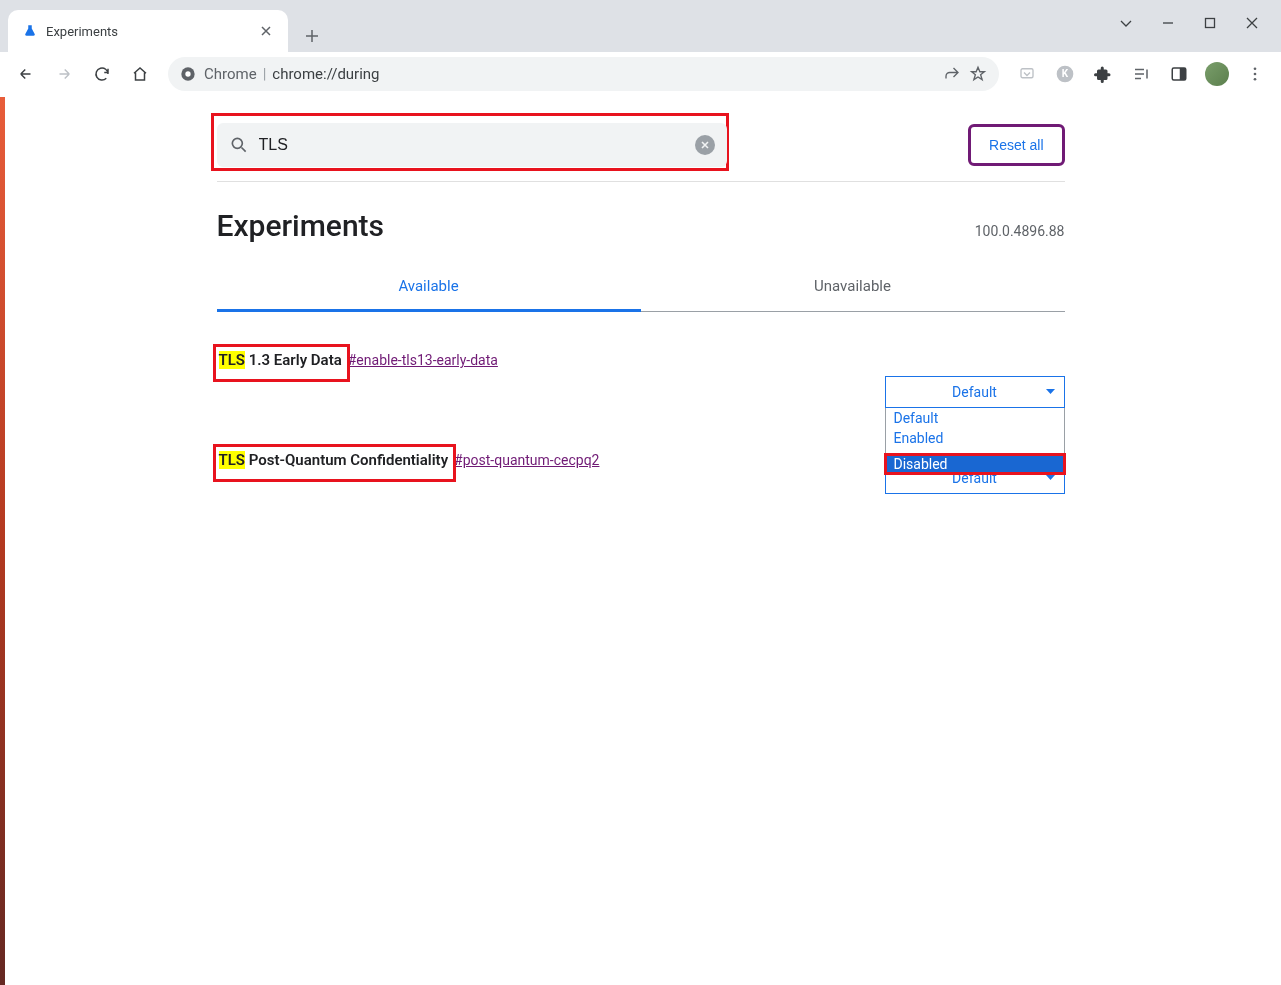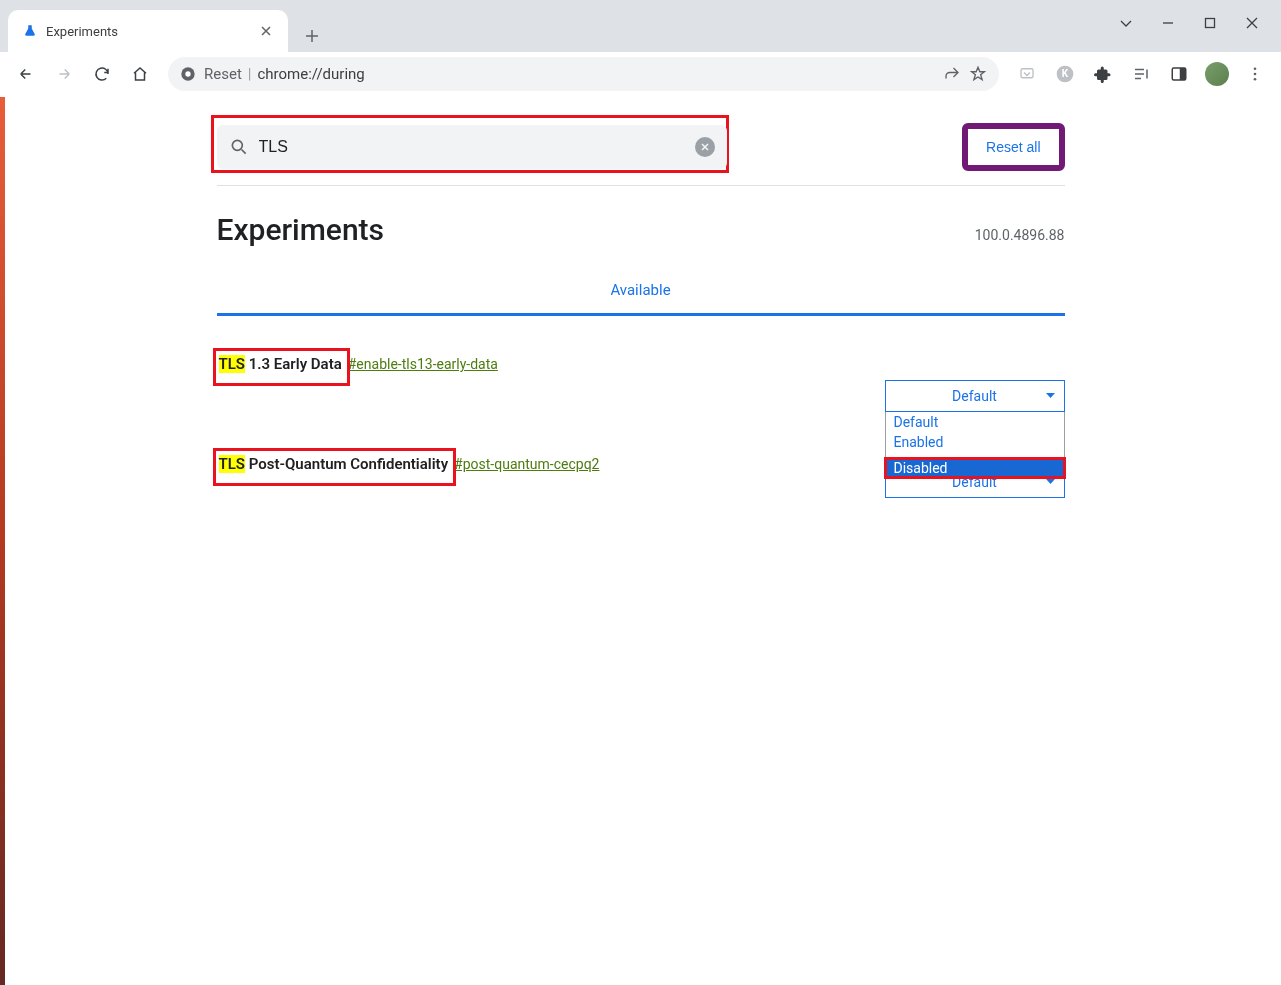--- a/index.html
+++ b/index.html
@@ -33,38 +33,38 @@
     .page { max-width: 848px; margin: 0 auto; padding-top: 12px; position:relative;}
 
     .flags-header { display: flex; align-items: center; justify-content: space-between; padding: 14px 0 14px 0; border-bottom: 1px solid #e0e0e0;}
     .search-region { position: relative; padding: 0; }
     .search-box { width: 510px; height: 44px; background: #f1f3f4; border-radius: 6px; display: flex; align-items: center; padding: 0 12px; gap: 10px; position:relative; }
     .search-icon { color: #5f6368; }
     .search-input { border: none; background: transparent; outline: none; font-size: 16px; color: #202124; flex: 1; }
     .clear-icon { color: #9aa0a6; cursor: pointer; width:20px; height:20px; border-radius:50%; background:#9aa0a6; display:flex; align-items:center; justify-content:center;}
     .clear-icon svg { stroke:#f1f3f4; }
     .red-outline { position: absolute; border: 3px solid #e8131e; pointer-events: none; }
-    .reset-btn { border: 6px solid #701a75; background: #fff; color: #1a73e8; font-size: 14px; font-weight: 500; padding: 10px 18px; border-radius: 6px; cursor: pointer; }
+    .reset-btn { border: 3px solid #701a75; background: #fff; color: #1a73e8; font-size: 14px; font-weight: 500; padding: 10px 18px; border-radius: 6px; cursor: pointer; }
 
     .page-title-row { display: flex; align-items: baseline; justify-content: space-between; padding: 26px 0 18px; }
     .page-title { font-size: 30px; font-weight: 500; color: #202124; }
     .version-text { font-size: 14px; color: #5f6368; }
 
     .tabs-row { display: flex; border-bottom: 1px solid #9aa0a6; }
     .flag-tab { flex: 1; text-align: center; padding: 16px 0; font-size: 15px; color: #5f6368; cursor: pointer; position:relative;}
     .flag-tab.active { color: #1a73e8; }
     .flag-tab.active::after { content:''; position:absolute; left:0; right:0; bottom:-1px; height:3px; background:#1a73e8; }
 
     .experiments { padding-top: 38px; }
     .experiment { display: flex; gap: 24px; padding-bottom: 42px; align-items: flex-start; position: relative; }
     .exp-text { flex: 1; }
     .exp-title { font-size: 15px; font-weight: 600; color: #202124; margin-bottom: 6px; position:relative; display:inline-block; padding:1px 2px; }
     .exp-title .hl { background: #ffff00; }
     .exp-desc { font-size: 14px; color: #5f6368; line-height: 1.55; margin-bottom: 6px; }
-    .exp-hash { font-size: 14px; color: #4d7c0f; text-decoration: underline; cursor: pointer; text-align: center; }
+    .exp-hash { font-size: 14px; color: #701a75; text-decoration: underline; cursor: pointer; text-align: center; }
 
     .exp-select-wrap { width: 180px; position: relative; margin-top: 26px;}
     .exp-select { width: 100%; height: 32px; border: 1px solid #1a73e8; background: #fff; color: #1a73e8; font-size: 14px; display: flex; align-items: center; justify-content: center; gap: 6px; cursor: pointer; position:relative; }
     .exp-select .chev { position:absolute; right:8px; color:#1a73e8;}
     .dropdown { position: absolute; top: 32px; left: 0; right: 0; background: #fff; border: 1px solid #9aa0a6; border-top:none; z-index: 10; }
     .dropdown-item { padding: 2px 8px; font-size: 14px; color: #1a73e8; cursor: pointer; text-align:left;}
     .dropdown-item.selected { background: #1967d2; color: #fff; margin-top: 6px; }
 
     
     .content-wrapper::-webkit-scrollbar { width: 16px; }
@@ -144,21 +144,21 @@
       </svg>
     </div>
   <div class="omnibox">
     <span>
         <svg width="16" height="16" viewBox="0 0 24 24">
           <circle cx="12" cy="12" r="10" fill="#5f6368"></circle>
           <circle cx="12" cy="12" r="4" fill="#fff"></circle>
         </svg>
       </span>
     <span class="omnibox-text">
-      <span class="omnibox-prefix">Reset</span>
+      <span class="omnibox-prefix">Chrome</span>
       <span class="omnibox-sep">|</span>
       <span>chrome://during</span>
     </span>
     <span style="flex:1"></span>
     <span>
         <svg width="18" height="18" viewBox="0 0 24 24">
           <path stroke="#5f6368" stroke-width="1.8" fill="none" d="M14 4l6 6-6 6M20 10H9a5 5 0 00-5 5v3"></path>
         </svg>
       </span>
     <span>
@@ -234,20 +234,21 @@
       <button class="reset-btn">Reset all</button>
     </div>
 
     <div class="page-title-row">
       <h1 class="page-title">Experiments</h1>
       <span class="version-text">100.0.4896.88</span>
     </div>
 
     <div class="tabs-row">
       <div class="flag-tab active">Available</div>
+      <div class="flag-tab">Unavailable</div>
     </div>
 
     <div class="experiments">
 
       <div class="experiment">
         <div class="exp-text">
           <div style="position:relative; display:inline-block;">
             <div class="red-outline" style="left:-4px; top:-6px; right:-6px; bottom:-6px;"></div>
             <span class="exp-title"><span class="hl">TLS</span><span> 1.3 Early Data</span></span>
           </div>

